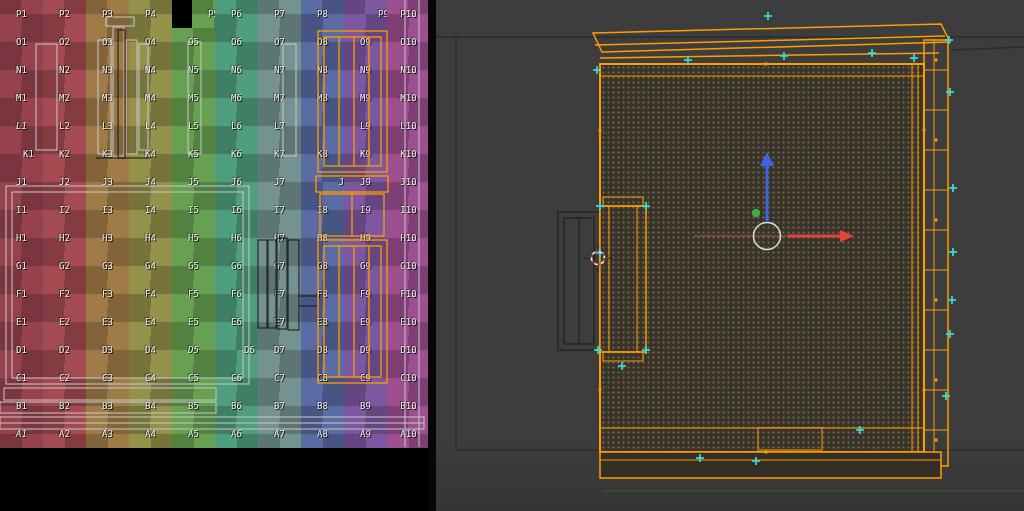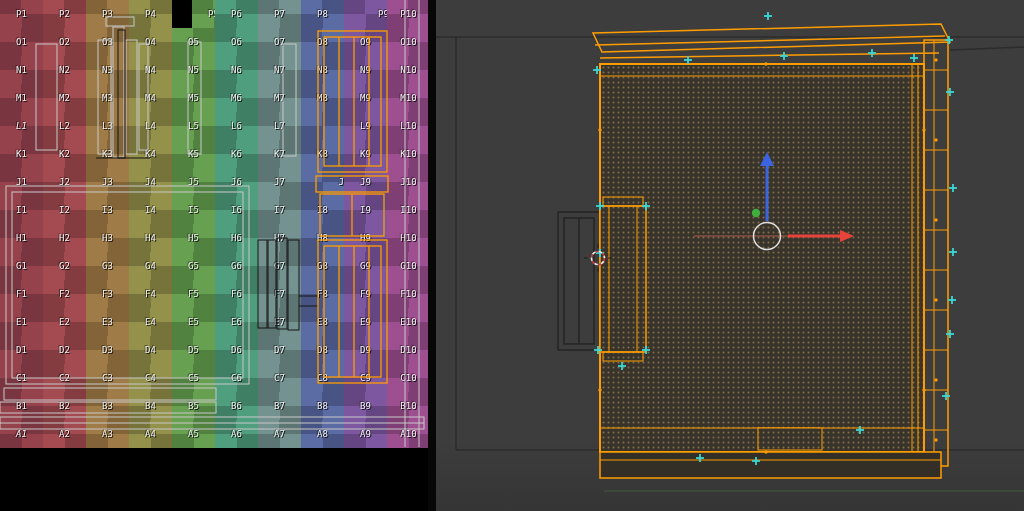--- a/index.html
+++ b/index.html
@@ -175,21 +175,21 @@
         <div class="uv-cell" style="background: conic-gradient(rgb(72, 85, 132) 0deg, rgb(72, 85, 132) 25%, rgb(91, 107, 163) 25%, rgb(91, 107, 163) 50%, rgb(72, 85, 132) 50%, rgb(72, 85, 132) 75%, rgb(91, 107, 163) 75%, rgb(91, 107, 163) 100%);">
           <span class="uv-label" style="color: rgb(242, 242, 242); margin-top: 32px;">L8</span>
         </div>
         <div class="uv-cell" style="background: conic-gradient(rgb(125, 88, 160) 0deg, rgb(125, 88, 160) 25%, rgb(101, 70, 130) 25%, rgb(101, 70, 130) 50%, rgb(125, 88, 160) 50%, rgb(125, 88, 160) 75%, rgb(101, 70, 130) 75%, rgb(101, 70, 130) 100%);">
           <span class="uv-label" style="color: rgb(242, 242, 242);">L9</span>
         </div>
         <div class="uv-cell" style="background: conic-gradient(rgb(128, 63, 116) 0deg, rgb(128, 63, 116) 25%, rgb(158, 79, 144) 25%, rgb(158, 79, 144) 50%, rgb(128, 63, 116) 50%, rgb(128, 63, 116) 75%, rgb(158, 79, 144) 75%, rgb(158, 79, 144) 100%);">
           <span class="uv-label" style="color: rgb(242, 242, 242);">L10</span>
         </div>
         <div class="uv-cell" style="background: conic-gradient(rgb(121, 53, 64) 0deg, rgb(121, 53, 64) 25%, rgb(150, 66, 76) 25%, rgb(150, 66, 76) 50%, rgb(121, 53, 64) 50%, rgb(121, 53, 64) 75%, rgb(150, 66, 76) 75%, rgb(150, 66, 76) 100%);">
-          <span class="uv-label" style="color: rgb(242, 242, 242);">K1</span>
+          <span class="uv-label" style="color: rgb(242, 242, 242); margin-left: 7px;">K1</span>
         </div>
         <div class="uv-cell" style="background: conic-gradient(rgb(163, 75, 80) 0deg, rgb(163, 75, 80) 25%, rgb(133, 60, 65) 25%, rgb(133, 60, 65) 50%, rgb(163, 75, 80) 50%, rgb(163, 75, 80) 75%, rgb(133, 60, 65) 75%, rgb(133, 60, 65) 100%);">
           <span class="uv-label" style="color: rgb(242, 242, 242);">K2</span>
         </div>
         <div class="uv-cell" style="background: conic-gradient(rgb(130, 100, 56) 0deg, rgb(130, 100, 56) 25%, rgb(159, 124, 71) 25%, rgb(159, 124, 71) 50%, rgb(130, 100, 56) 50%, rgb(130, 100, 56) 75%, rgb(159, 124, 71) 75%, rgb(159, 124, 71) 100%);">
           <span class="uv-label" style="color: rgb(242, 242, 242);">K3</span>
         </div>
         <div class="uv-cell" style="background: conic-gradient(rgb(147, 145, 74) 0deg, rgb(147, 145, 74) 25%, rgb(118, 116, 58) 25%, rgb(118, 116, 58) 50%, rgb(147, 145, 74) 50%, rgb(147, 145, 74) 75%, rgb(118, 116, 58) 75%, rgb(118, 116, 58) 100%);">
           <span class="uv-label" style="color: rgb(242, 242, 242);">K4</span>
         </div>
@@ -396,25 +396,25 @@
         </div>
         <div class="uv-cell" style="background: conic-gradient(rgb(133, 60, 65) 0deg, rgb(133, 60, 65) 25%, rgb(163, 75, 80) 25%, rgb(163, 75, 80) 50%, rgb(133, 60, 65) 50%, rgb(133, 60, 65) 75%, rgb(163, 75, 80) 75%, rgb(163, 75, 80) 100%);">
           <span class="uv-label" style="color: rgb(242, 242, 242);">D2</span>
         </div>
         <div class="uv-cell" style="background: conic-gradient(rgb(159, 124, 71) 0deg, rgb(159, 124, 71) 25%, rgb(130, 100, 56) 25%, rgb(130, 100, 56) 50%, rgb(159, 124, 71) 50%, rgb(159, 124, 71) 75%, rgb(130, 100, 56) 75%, rgb(130, 100, 56) 100%);">
           <span class="uv-label" style="color: rgb(242, 242, 242);">D3</span>
         </div>
         <div class="uv-cell" style="background: conic-gradient(rgb(118, 116, 58) 0deg, rgb(118, 116, 58) 25%, rgb(147, 145, 74) 25%, rgb(147, 145, 74) 50%, rgb(118, 116, 58) 50%, rgb(118, 116, 58) 75%, rgb(147, 145, 74) 75%, rgb(147, 145, 74) 100%);">
           <span class="uv-label" style="color: rgb(242, 242, 242);">D4</span>
         </div>
-        <div class="uv-cell" style="background: conic-gradient(rgb(102, 160, 80) 0deg, rgb(102, 160, 80) 25%, rgb(81, 130, 64) 25%, rgb(81, 130, 64) 50%, rgb(102, 160, 80) 50%, rgb(102, 160, 80) 75%, rgb(81, 130, 64) 75%, rgb(81, 130, 64) 100%);">
+        <div class="uv-cell" style="background: conic-gradient(rgb(102, 160, 80) 0deg, rgb(102, 160, 80) 25%, rgb(81, 130, 64) 25%, rgb(81, 130, 64) 50%, rgb(102, 160, 80) 50%, rgb(102, 160, 80) 75%, rgb(81, 130, 64) 75%, rgb(81, 130, 64) 100%); font-style: italic;">
           <span class="uv-label" style="color: rgb(242, 242, 242);">D5</span>
         </div>
         <div class="uv-cell" style="background: conic-gradient(rgb(63, 128, 100) 0deg, rgb(63, 128, 100) 25%, rgb(79, 158, 126) 25%, rgb(79, 158, 126) 50%, rgb(63, 128, 100) 50%, rgb(63, 128, 100) 75%, rgb(79, 158, 126) 75%, rgb(79, 158, 126) 100%);">
-          <span class="uv-label" style="color: rgb(242, 242, 242);">D6</span>
+          <span class="uv-label" style="color: rgb(242, 242, 242); margin-left: 13px;">D6</span>
         </div>
         <div class="uv-cell" style="background: conic-gradient(rgb(116, 146, 143) 0deg, rgb(116, 146, 143) 25%, rgb(93, 118, 116) 25%, rgb(93, 118, 116) 50%, rgb(116, 146, 143) 50%, rgb(116, 146, 143) 75%, rgb(93, 118, 116) 75%, rgb(93, 118, 116) 100%);">
           <span class="uv-label" style="color: rgb(242, 242, 242);">D7</span>
         </div>
         <div class="uv-cell" style="background: conic-gradient(rgb(72, 85, 132) 0deg, rgb(72, 85, 132) 25%, rgb(91, 107, 163) 25%, rgb(91, 107, 163) 50%, rgb(72, 85, 132) 50%, rgb(72, 85, 132) 75%, rgb(91, 107, 163) 75%, rgb(91, 107, 163) 100%);">
           <span class="uv-label" style="color: rgb(242, 242, 242);">D8</span>
         </div>
         <div class="uv-cell" style="background: conic-gradient(rgb(125, 88, 160) 0deg, rgb(125, 88, 160) 25%, rgb(101, 70, 130) 25%, rgb(101, 70, 130) 50%, rgb(125, 88, 160) 50%, rgb(125, 88, 160) 75%, rgb(101, 70, 130) 75%, rgb(101, 70, 130) 100%);">
           <span class="uv-label" style="color: rgb(242, 242, 242);">D9</span>
         </div>

